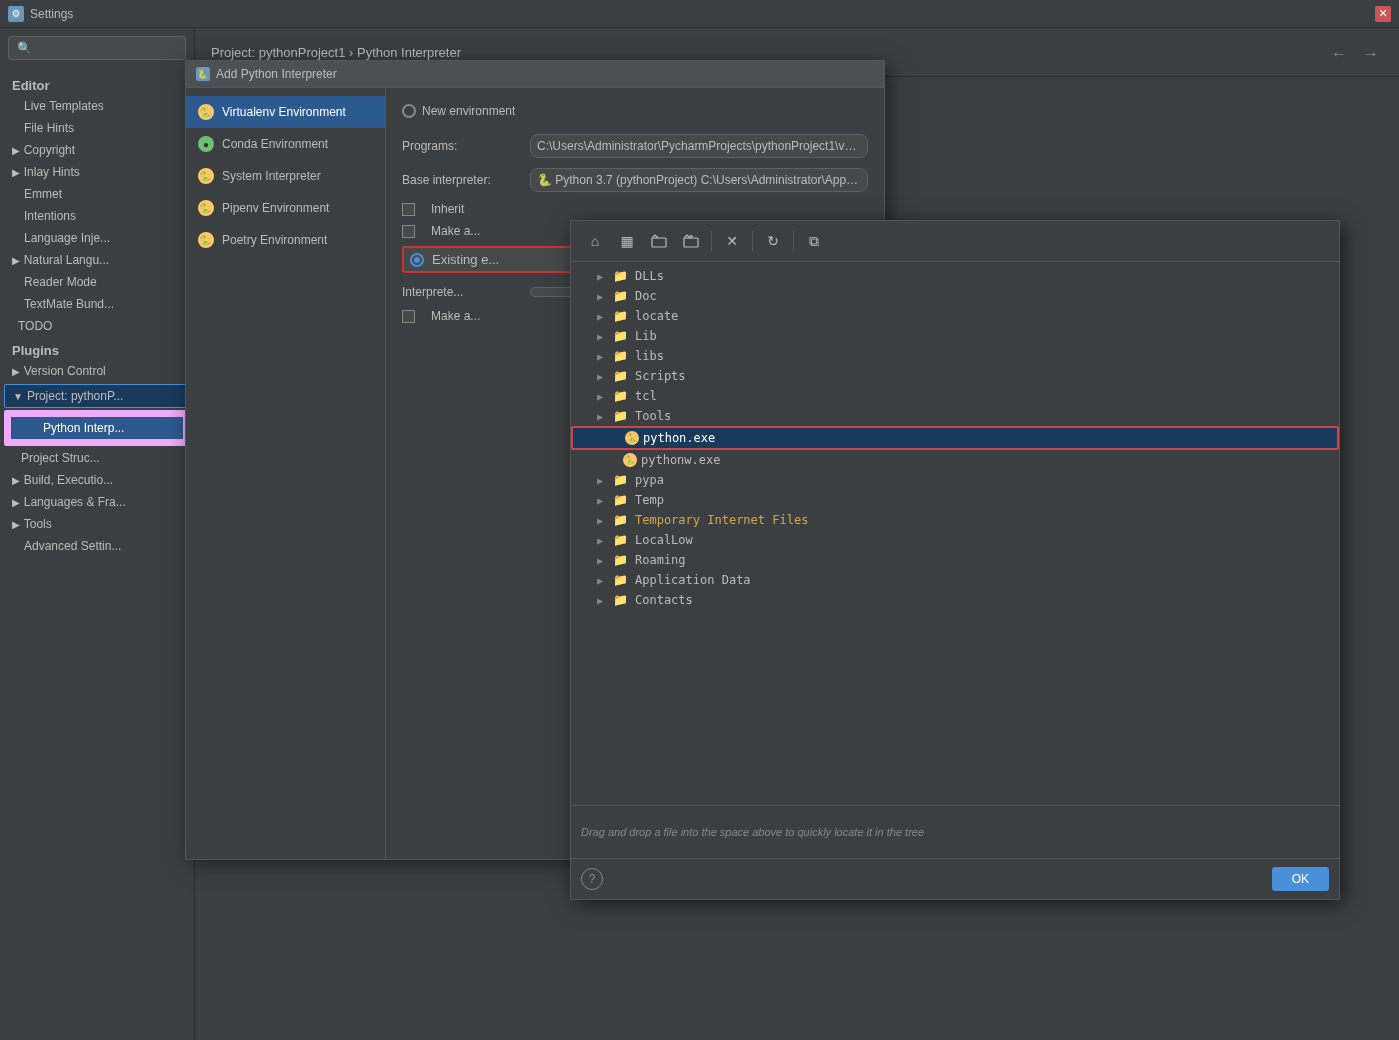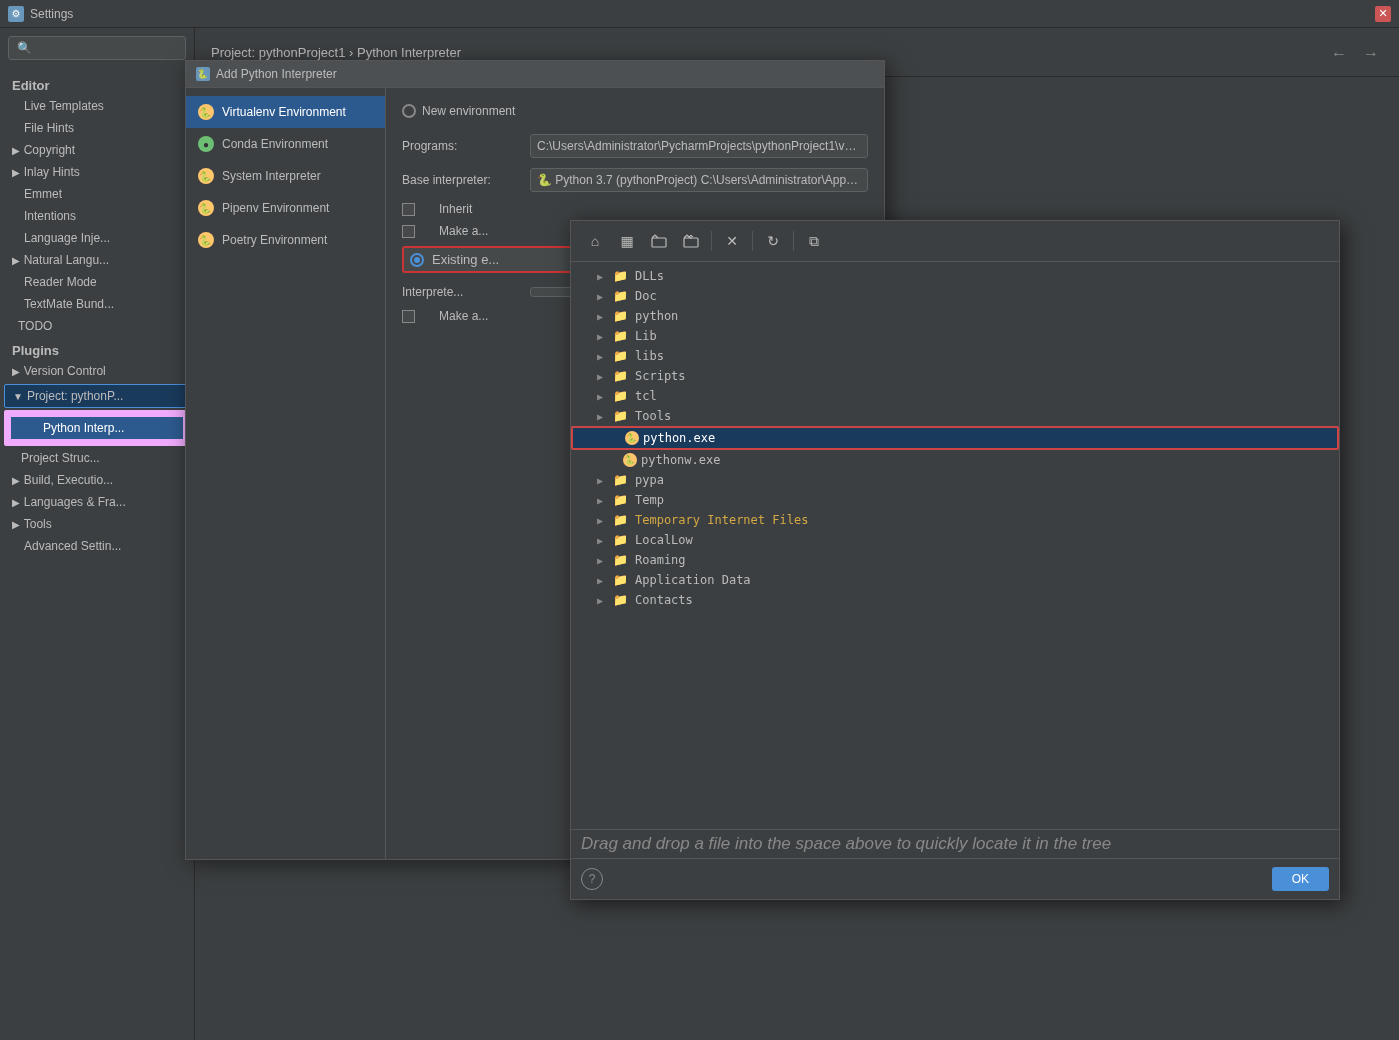--- a/index.html
+++ b/index.html
@@ -240,33 +240,33 @@
     .form-label {
       width: 120px;
       font-size: 12px;
       color: #bbbbbb;
       flex-shrink: 0;
     }
     .form-input {
       flex: 1;
       background: #45494a;
       border: 1px solid #5c6164;
-      border-radius: 3px;
+      border-radius: 8px;
       padding: 4px 6px;
       color: #bbbbbb;
       font-size: 12px;
       white-space: nowrap;
       overflow: hidden;
       text-overflow: ellipsis;
     }
 
     .checkbox-row {
       display: flex;
       align-items: center;
-      gap: 24px;
+      gap: 16px;
       margin-bottom: 8px;
       font-size: 12px;
     }
     .checkbox {
       width: 13px; height: 13px;
       border: 1px solid #888;
       background: #45494a;
       display: inline-block;
     }
 
@@ -375,22 +375,22 @@
       margin-right: 4px;
       font-size: 12px;
       flex-shrink: 0;
     }
     .folder-icon { color: #d4a843; }
 
     .indent-1 { padding-left: 26px; }
     .indent-2 { padding-left: 42px; }
 
     .status-bar {
-      padding: 4px 10px;
-      font-size: 17px;
+      padding: 20px 10px;
+      font-size: 11px;
       color: #888;
       border-top: 1px solid #555;
       font-style: italic;
     }
 
     .dialog-footer {
       display: flex;
       justify-content: space-between;
       align-items: center;
       padding: 8px 10px;
@@ -630,21 +630,21 @@
 
     <div class="tree-item indent-1">
       <span class="tree-arrow">▶</span>
       <span class="tree-icon folder-icon">📁</span>
       <span>Doc</span>
     </div>
 
     <div class="tree-item indent-1">
       <span class="tree-arrow">▶</span>
       <span class="tree-icon folder-icon">📁</span>
-      <span>python</span>
+      <span>locate</span>
     </div>
 
     <div class="tree-item indent-1">
       <span class="tree-arrow">▶</span>
       <span class="tree-icon folder-icon">📁</span>
       <span>Lib</span>
     </div>
 
     <div class="tree-item indent-1">
       <span class="tree-arrow">▶</span>

